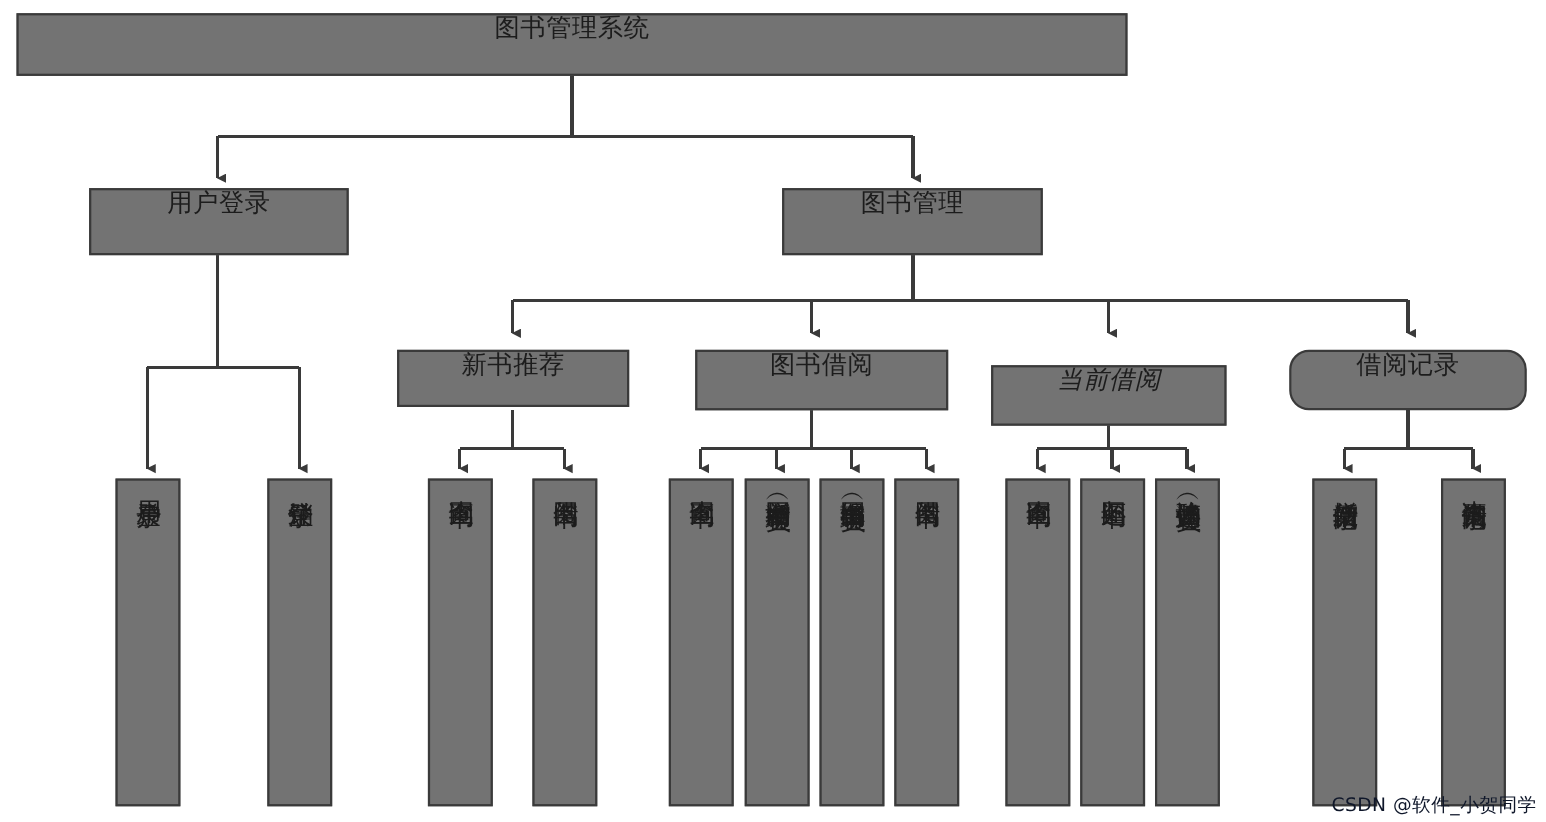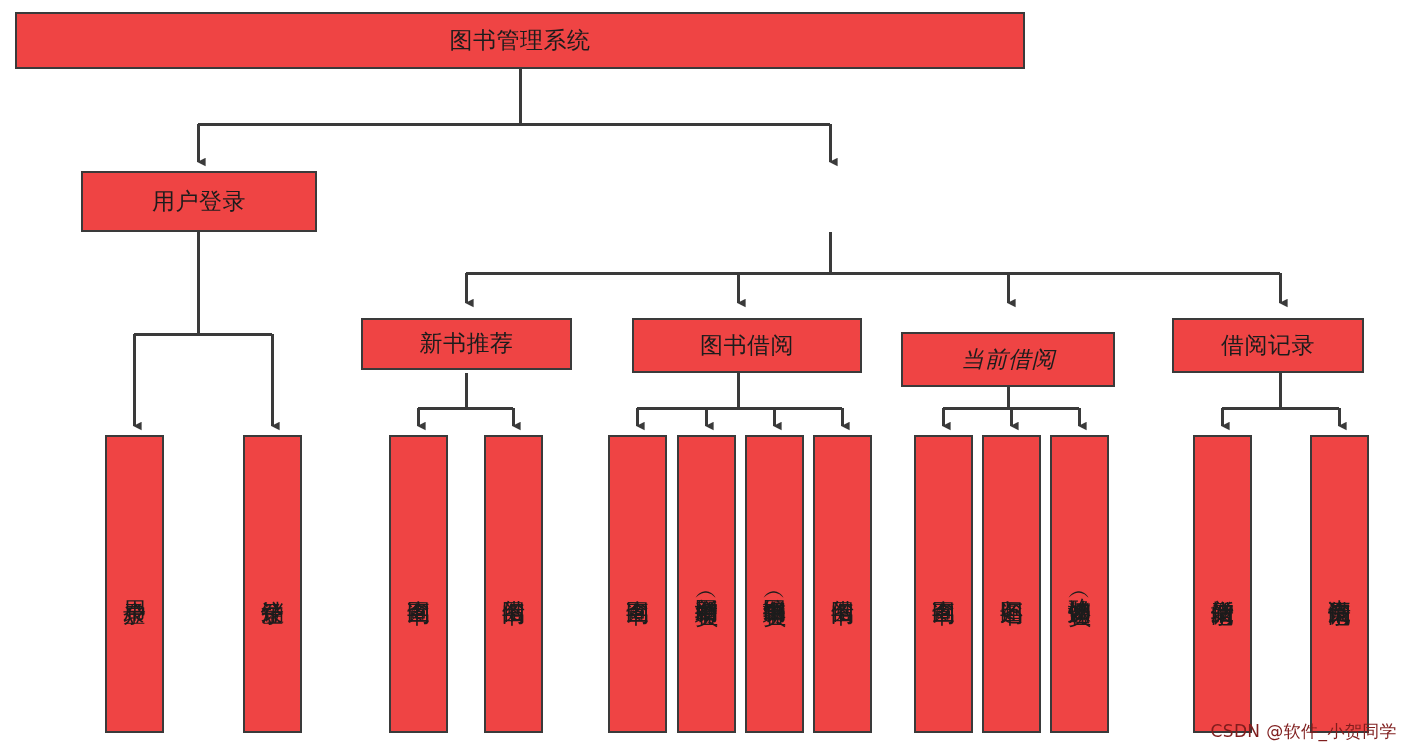--- a/index.html
+++ b/index.html
@@ -21,24 +21,24 @@
   #diagram-svg {
     position: absolute;
     left: 0;
     top: 0;
     width: 1405px;
     height: 747px;
   }
   .node-box {
     position: absolute;
     box-sizing: border-box;
-    background: #ef4444;
+    background: #737373;
     border: 2.5px solid #3a3a3a;
     display: flex;
-    align-items: center;
+    align-items: flex-start;
     justify-content: center;
     overflow: hidden;
   }
   .node-label-h {
     font-size: 23px;
     line-height: 1.1;
     color: #1c1c1c;
     letter-spacing: 0.5px;
     white-space: nowrap;
   }
@@ -52,21 +52,21 @@
     letter-spacing: 1px;
   }
   .leaf-box .node-label-v {
     max-height: 100%;
   }
   #watermark {
     position: absolute;
     right: 8px;
     bottom: 4px;
     font-size: 17px;
-    color: #7f1d1d;
+    color: #0f172a;
     white-space: nowrap;
     letter-spacing: 0.4px;
     pointer-events: none;
   }
 </style>
 </head>
 <body>
 
 <div id="diagram-root">
 
@@ -125,34 +125,37 @@
   </svg>
 
   <div class="node-box" style="left:15px; top:12px; width:1010px; height:57px;">
     <span class="node-label-h">图书管理系统</span>
   </div>
 
   <div class="node-box" style="left:81px; top:171px; width:236px; height:61px;">
     <span class="node-label-h">用户登录</span>
   </div>
 
+  <div class="node-box" style="left:711px; top:171px; width:237px; height:61px;">
+    <span class="node-label-h">图书管理</span>
+  </div>
 
   <div class="node-box" style="left:361px; top:318px; width:211px; height:52px;">
     <span class="node-label-h">新书推荐</span>
   </div>
 
   <div class="node-box" style="left:632px; top:318px; width:230px; height:55px;">
     <span class="node-label-h">图书借阅</span>
   </div>
 
   <div class="node-box" style="left:901px; top:332px; width:214px; height:55px;font-style:italic;">
     <span class="node-label-h">当前借阅</span>
   </div>
 
-  <div class="node-box" style="left:1172px; top:318px; width:192px; height:55px;">
+  <div class="node-box" style="left:1172px; top:318px; width:216px; height:55px;border-radius:18px;">
     <span class="node-label-h">借阅记录</span>
   </div>
 
   <div class="node-box leaf-box" style="left:105px; top:435px; width:59px; height:298px;">
     <span class="node-label-v">用户登录</span>
   </div>
 
   <div class="node-box leaf-box" style="left:243px; top:435px; width:59px; height:298px;">
     <span class="node-label-v">注销登录</span>
   </div>

